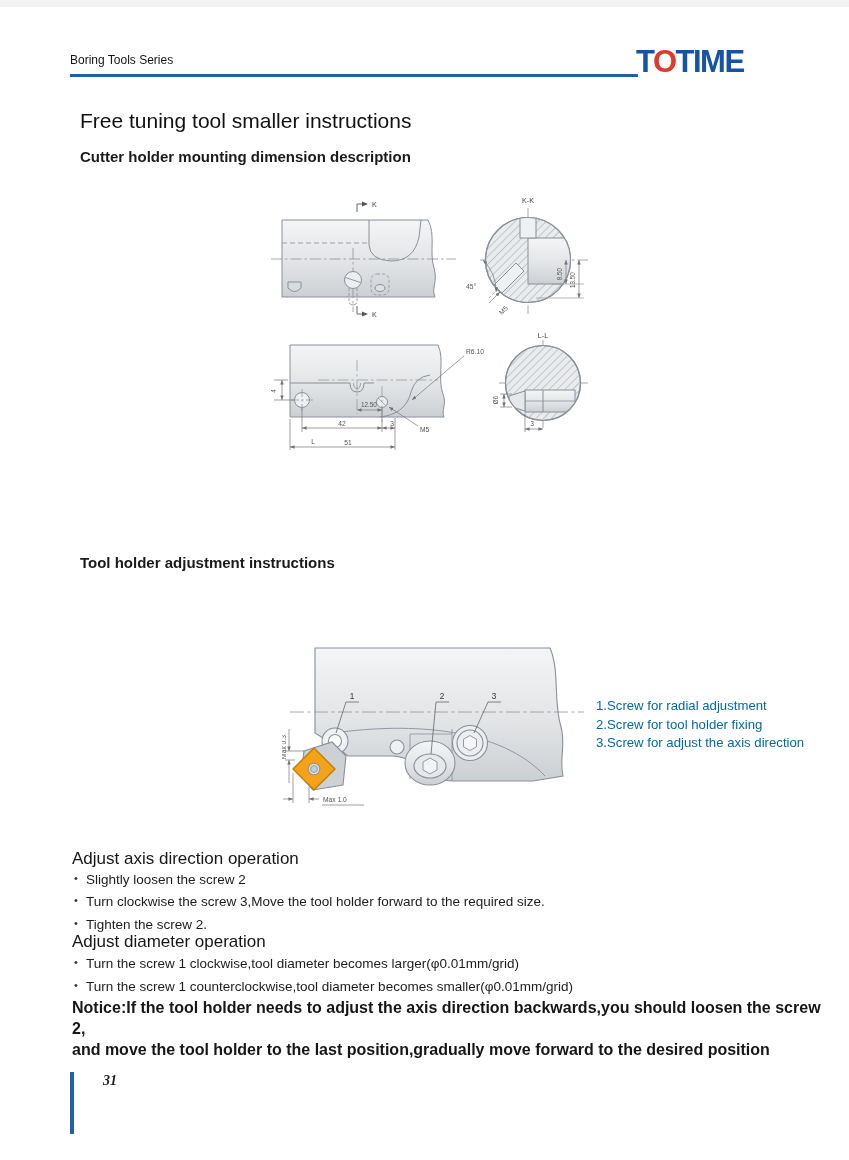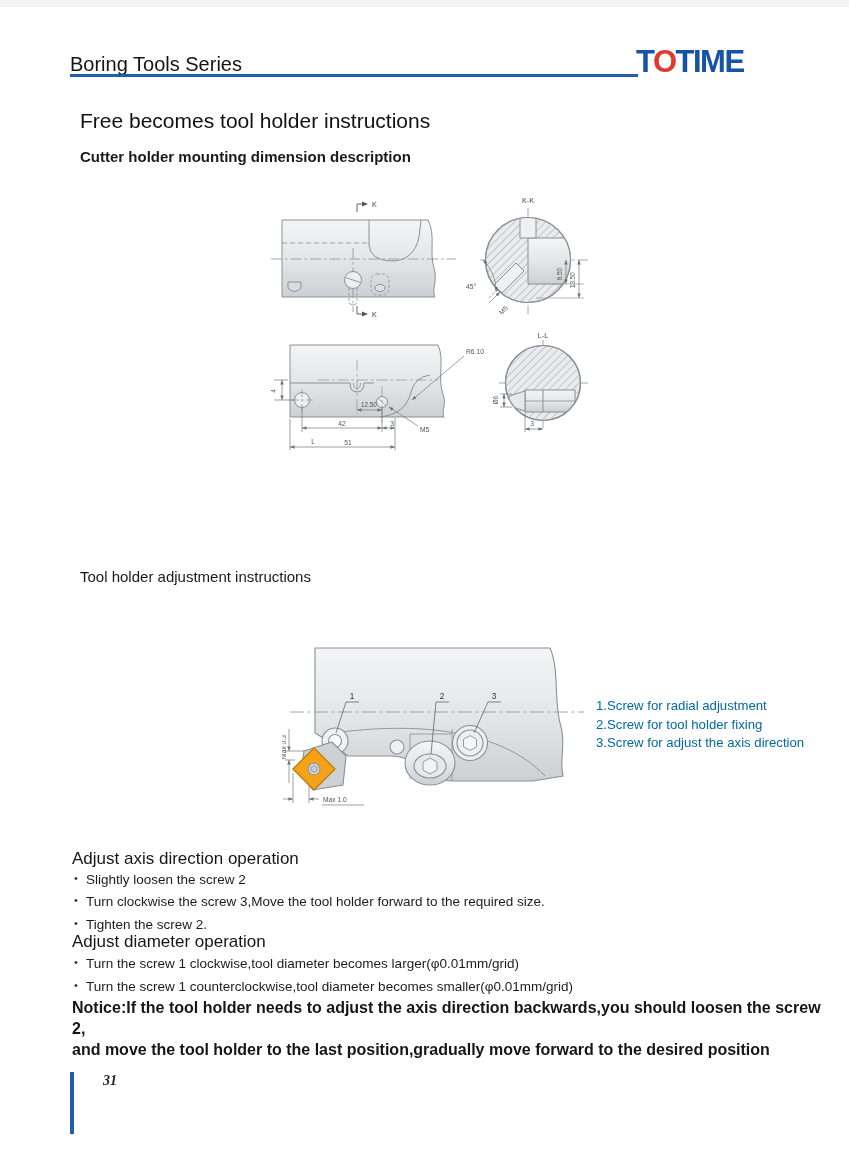--- a/index.html
+++ b/index.html
@@ -2,31 +2,31 @@
 <html><head>
 <meta charset="utf-8">
 <style>
   html,body{margin:0;padding:0;background:#ffffff;}
   .page{position:relative;width:849px;height:1160px;background:#ffffff;overflow:hidden;
         font-family:"Liberation Sans",sans-serif;color:#1c1c1c;}
   .abs{position:absolute;}
   .scan-edge{left:0;top:0;width:849px;height:7px;background:#f3f3f3;}
 
   
-  .series-title{left:70px;top:53px;font-size:20px;color:#141414;}
+  .series-title{left:70px;top:53px;font-size:12px;color:#141414;}
   .header-rule{left:70px;top:74px;width:568px;height:3px;background:#1f5fad;}
   .logo{left:636px;top:44px;font-size:31px;font-weight:bold;letter-spacing:-1.5px;
         color:#1553a6;white-space:nowrap;}
   .logo .o{color:#e0392e;}
 
   
   .page-title{left:80px;top:109px;font-size:21px;color:#111;}
   .subtitle{font-size:15px;color:#1a1a1a;}
   .sub1{left:80px;top:148px;font-weight:bold;}
-  .sub2{left:80px;top:568px;}
+  .sub2{left:80px;top:554px;font-weight:bold;}
 
   
   .fig-mounting{left:258px;top:190px;}
   .fig-adjust{left:282px;top:635px;}
   svg{font-family:"Liberation Sans",sans-serif;}
   svg text{fill:#555;stroke:none;}
   .dimtxt{font-size:6.3px;}
   .dimtxt2{font-size:6.7px;}
   .sectxt{font-size:7.2px;fill:#444;}
   .numtxt{font-size:8.2px;fill:#333;}
@@ -53,21 +53,21 @@
 </head>
 <body>
 
 <div class="page">
   <div class="abs scan-edge"></div>
 
   <div class="abs series-title">Boring Tools Series</div>
   <div class="abs header-rule"></div>
   <div class="abs logo"><span>T</span><span class="o">O</span><span>TIME</span></div>
 
-  <div class="abs page-title">Free becomes tool holder instructions</div>
+  <div class="abs page-title">Free tuning tool smaller instructions</div>
   <div class="abs subtitle sub1">Cutter holder mounting dimension description</div>
   <div class="abs subtitle sub2">Tool holder adjustment instructions</div>
 
   <svg class="abs fig-mounting" width="362" height="272" viewBox="0 0 362 272">
     <defs>
       <linearGradient id="metal" x1="0" y1="0" x2="0" y2="1">
         <stop offset="0" stop-color="#f4f5f6"></stop>
           <stop offset="0.55" stop-color="#e2e4e6"></stop>
           <stop offset="1" stop-color="#cdd0d3"></stop>
       </linearGradient>

